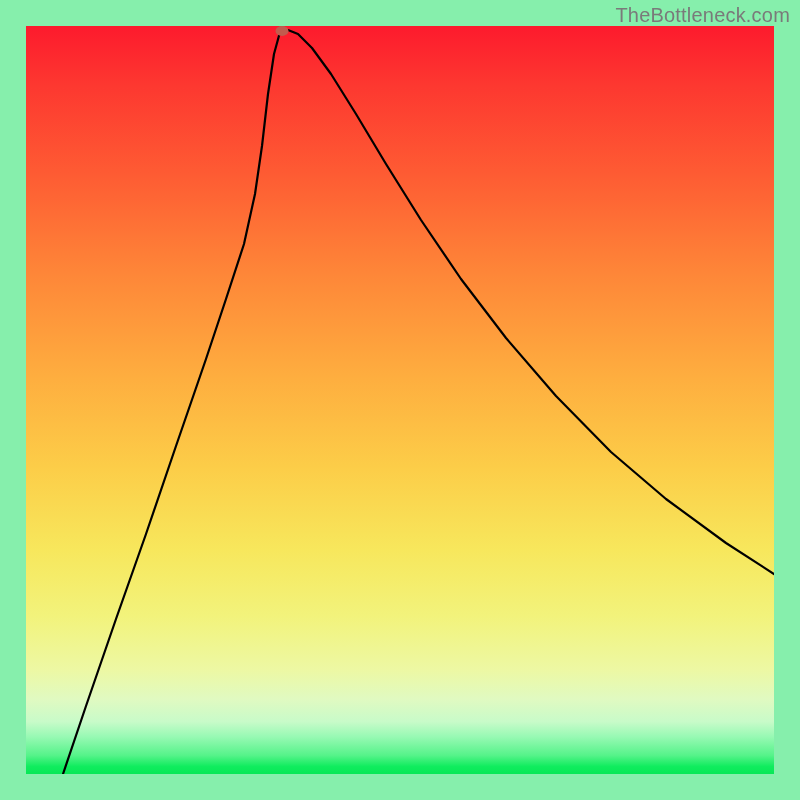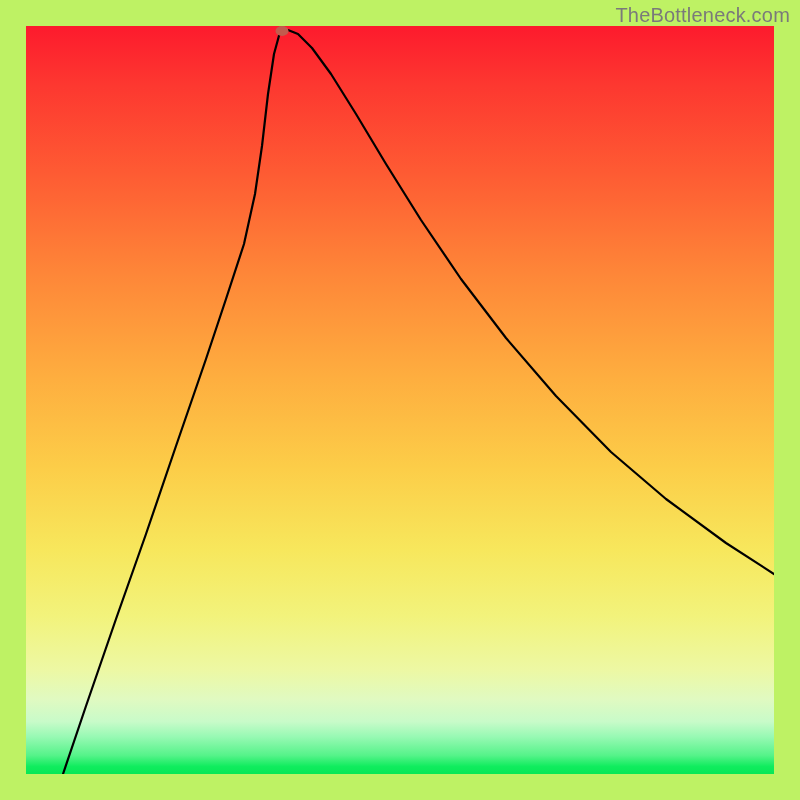--- a/index.html
+++ b/index.html
@@ -10,21 +10,21 @@
     background: #000;
     font-family: Arial, Helvetica, sans-serif;
     overflow: hidden;
   }
   .frame {
     position: absolute;
     left: 0;
     top: 0;
     width: 800px;
     height: 800px;
-    background: #bef264;
+    background: #86efac;
   }
   .plot-area {
     position: absolute;
     left: 26px;
     top: 26px;
     width: 748px;
     height: 748px;
     
     background: linear-gradient(to bottom,
       #fd1a2d 0%,

